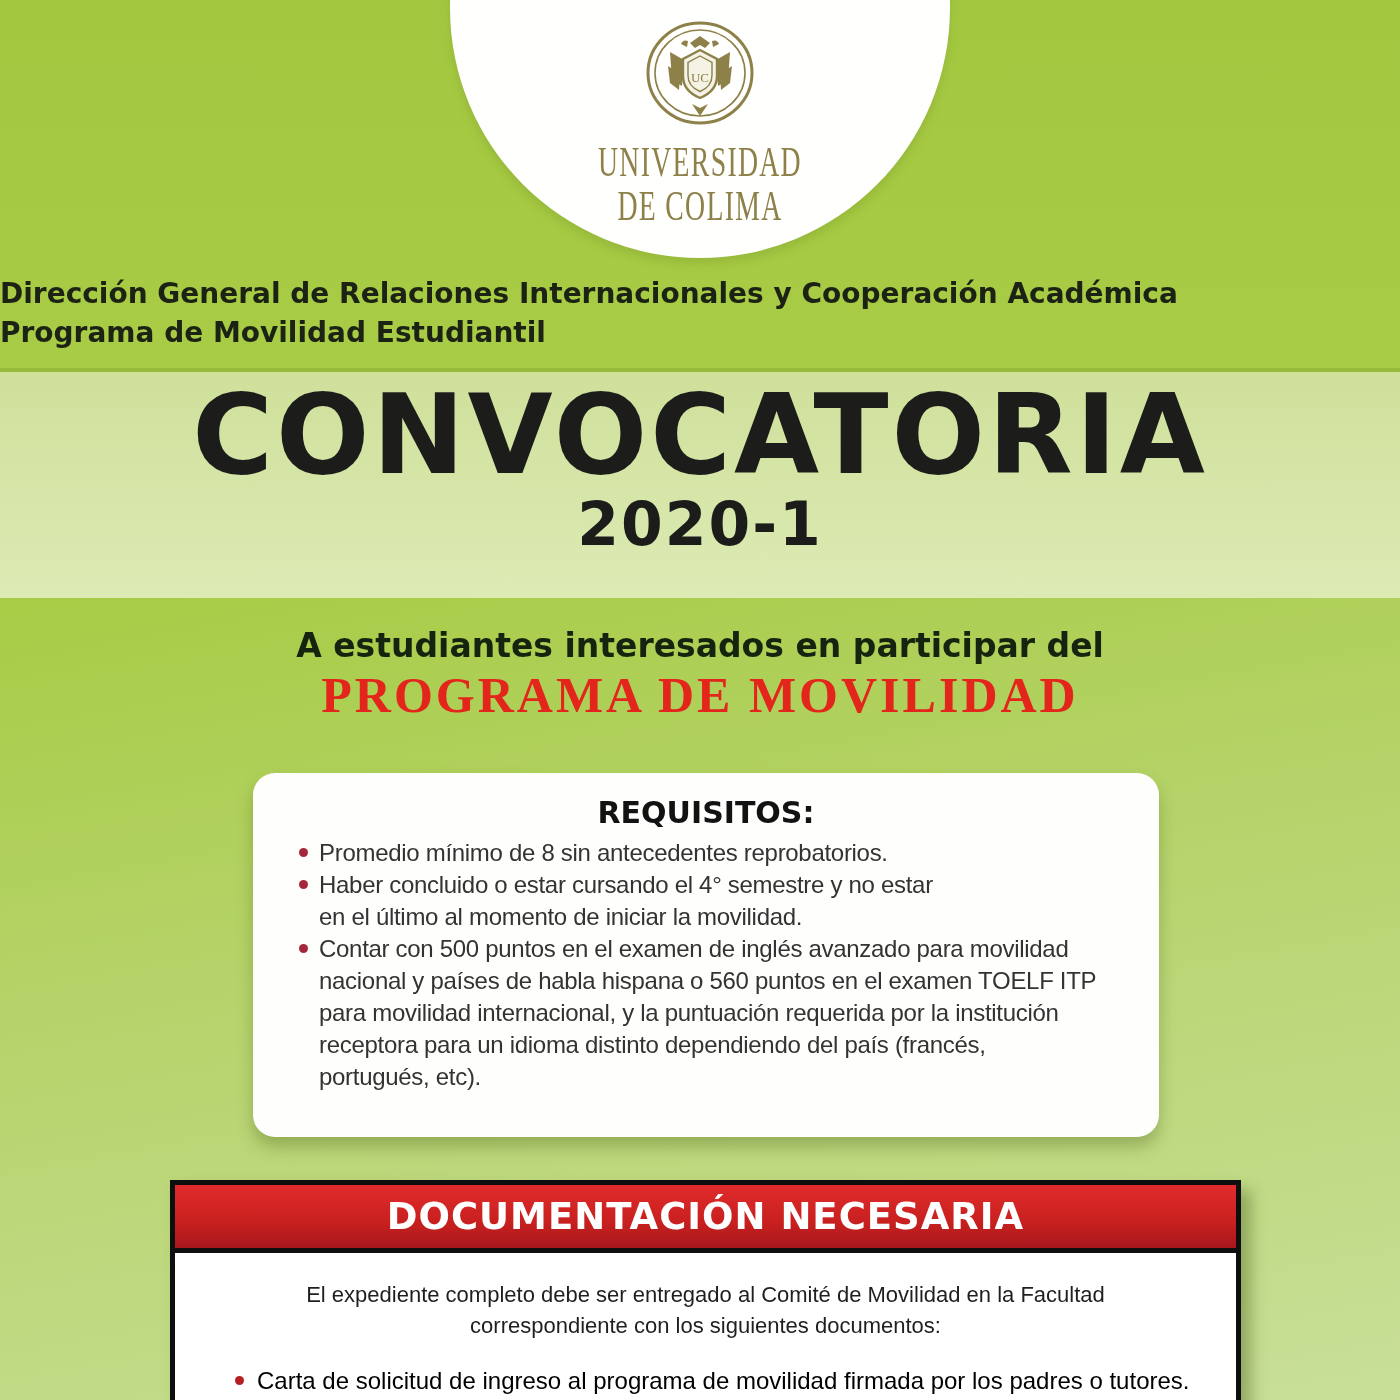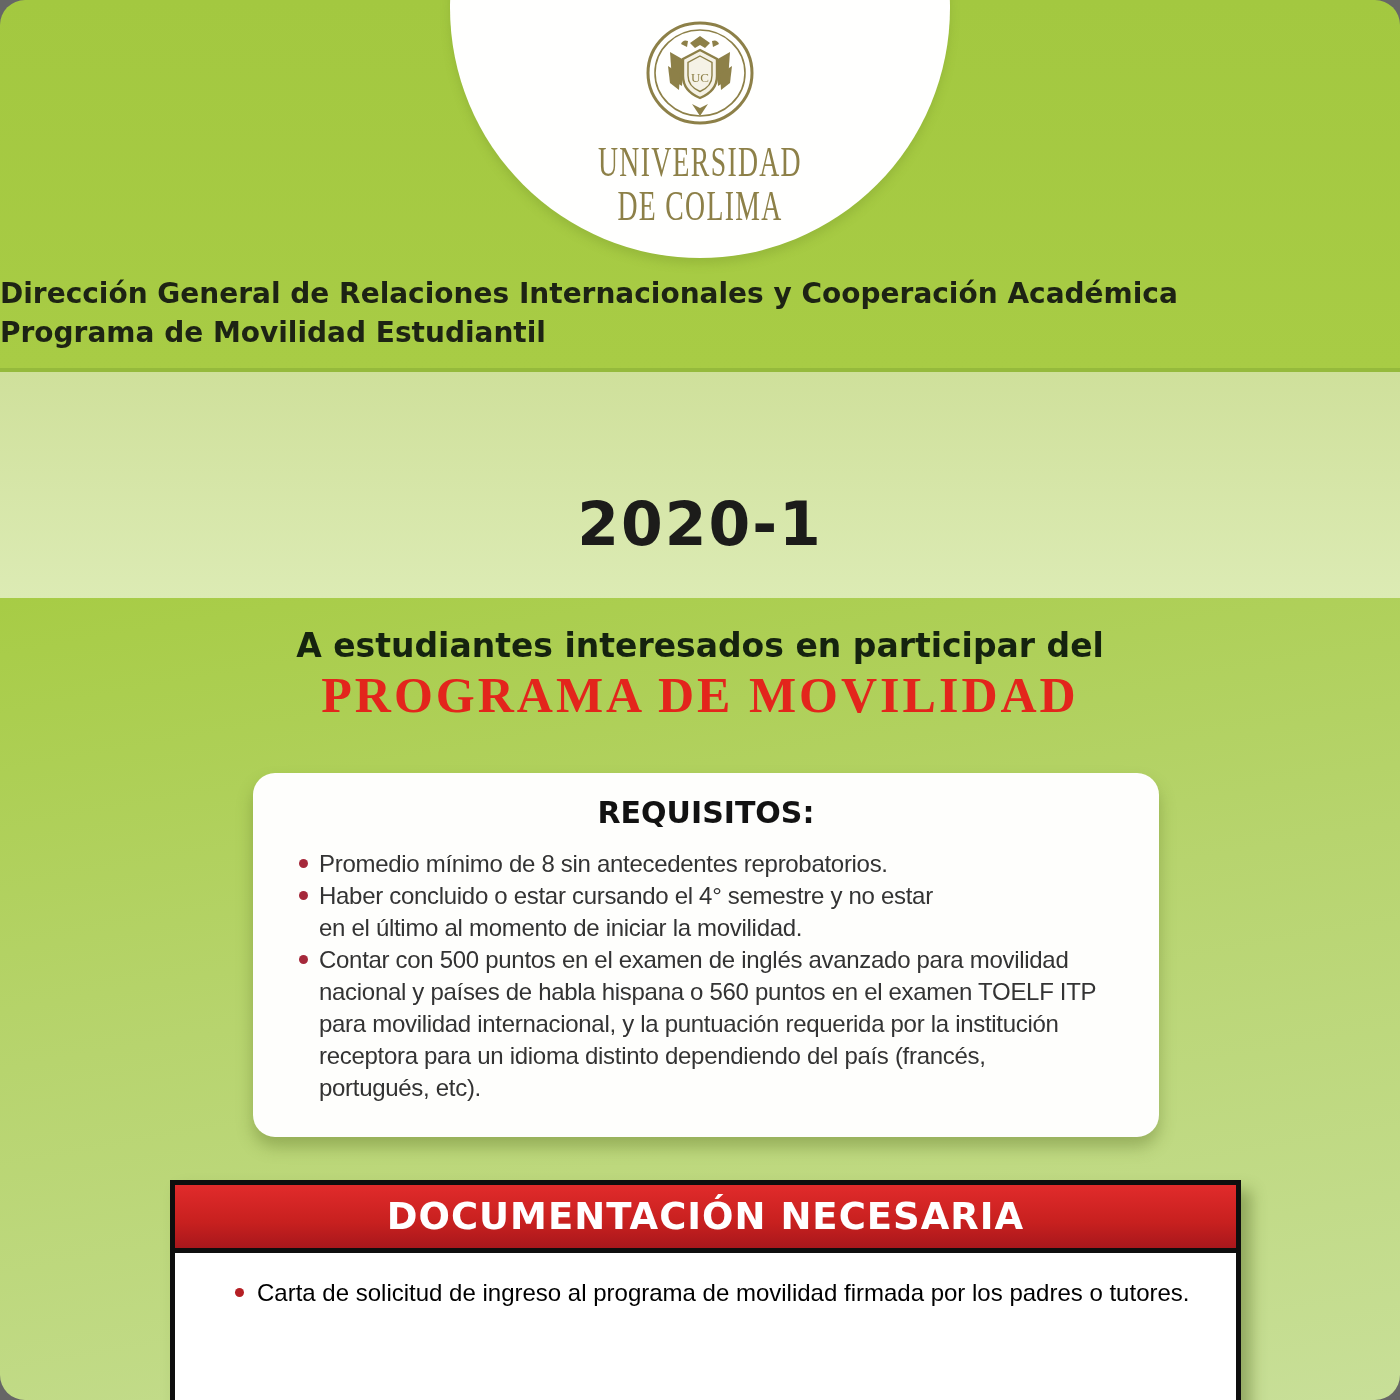--- a/index.html
+++ b/index.html
@@ -1,18 +1,18 @@
 <!DOCTYPE html>
 <html><head>
 <meta charset="utf-8">
 <style>
   html,body{margin:0;padding:0;background:#666;}
   .poster{
     position:relative;width:1400px;height:1400px;overflow:hidden;
-    font-family:"Liberation Sans",sans-serif;margin:0 auto;border-radius:25px;
+    font-family:"Liberation Sans",sans-serif;margin:0 auto;
   }
   
   .bg-top{position:absolute;left:0;top:0;width:100%;height:368px;
     background:linear-gradient(180deg,#a3c840 0%,#a8cc45 100%);}
   .band{position:absolute;left:0;top:368px;width:100%;height:230px;
     background:linear-gradient(180deg,#cfe09b 0%,#dcebb4 100%);
     border-top:4px solid #95ba3c;box-sizing:border-box;}
   .bg-bottom{position:absolute;left:0;top:598px;width:100%;height:802px;
     background:linear-gradient(170deg,#a7cc45 0%,#b7d46e 45%,#c8df98 100%);}
   
@@ -42,21 +42,21 @@
   .inv2{position:absolute;left:0;top:666px;width:100%;text-align:center;
     font-family:Liberation Serif, serif;font-weight:800;font-size:50px;
     letter-spacing:3px;color:#e3251c;}
   .inv3{position:absolute;left:0;top:719px;width:100%;text-align:center;
     font-family:"DejaVu Sans",sans-serif;font-weight:800;font-size:35px;
     letter-spacing:1px;color:#e3251c;}
   
   .req-card{position:absolute;left:253px;top:773px;width:906px;height:364px;
     background:#fefefc;border-radius:22px;box-sizing:border-box;
     box-shadow:0 10px 16px rgba(86,108,34,.38);}
-  .req-title{margin:22px 0 18px 0;text-align:center;
+  .req-title{margin:22px 0 7px 0;text-align:center;
     font-family:"DejaVu Sans",sans-serif;font-weight:800;font-size:30px;color:#121212;}
   .req-list{list-style:none;margin:0 0 0 44px;padding:0;}
   .req-list li{position:relative;padding-left:22px;font-size:24px;
     line-height:32px;letter-spacing:-.3px;color:#333;white-space:pre-line;}
   .req-list li::before{content:"";position:absolute;left:2px;top:11px;
     width:9px;height:9px;border-radius:50%;background:#a5283a;}
   
   .doc-box{position:absolute;left:170px;top:1180px;width:1071px;height:330px;
     box-sizing:border-box;border:5px solid #0e0e0e;background:#fff;
     box-shadow:10px 10px 14px rgba(70,90,25,.4);}
@@ -109,20 +109,21 @@
   </svg>
 
   <div class="logo-line l1">UNIVERSIDAD</div>
   <div class="logo-line l2">DE COLIMA</div>
 
   <div class="hdr">
     <div>Dirección General de Relaciones Internacionales y Cooperación Académica</div>
     <div>Programa de Movilidad Estudiantil</div>
   </div>
 
+  <div class="title-main">CONVOCATORIA</div>
   <div class="title-sub">2020-1</div>
 
   <div class="inv1">A estudiantes interesados en participar del</div>
   <div class="inv2">PROGRAMA DE MOVILIDAD</div>
 
   <div class="req-card">
     <div class="req-title">REQUISITOS:</div>
     <ul class="req-list">
       <li>Promedio mínimo de 8 sin antecedentes reprobatorios.</li>
       <li>Haber concluido o estar cursando el 4° semestre y no estar
@@ -130,19 +131,21 @@
       <li>Contar con 500 puntos en el examen de inglés avanzado para movilidad
 nacional y países de habla hispana o 560 puntos en el examen TOELF ITP
 para movilidad internacional, y la puntuación requerida por la institución
 receptora para un idioma distinto dependiendo del país (francés,
 portugués, etc).</li>
     </ul>
   </div>
 
   <div class="doc-box">
     <div class="doc-banner">DOCUMENTACIÓN NECESARIA</div>
+    <div class="doc-intro">El expediente completo debe ser entregado al Comité de Movilidad en la Facultad
+correspondiente con los siguientes documentos:</div>
     <ul class="doc-list">
       <li>Carta de solicitud de ingreso al programa de movilidad firmada por los padres o tutores.</li>
     </ul>
 
   </div>
 
 </div>
 
 </body></html>

